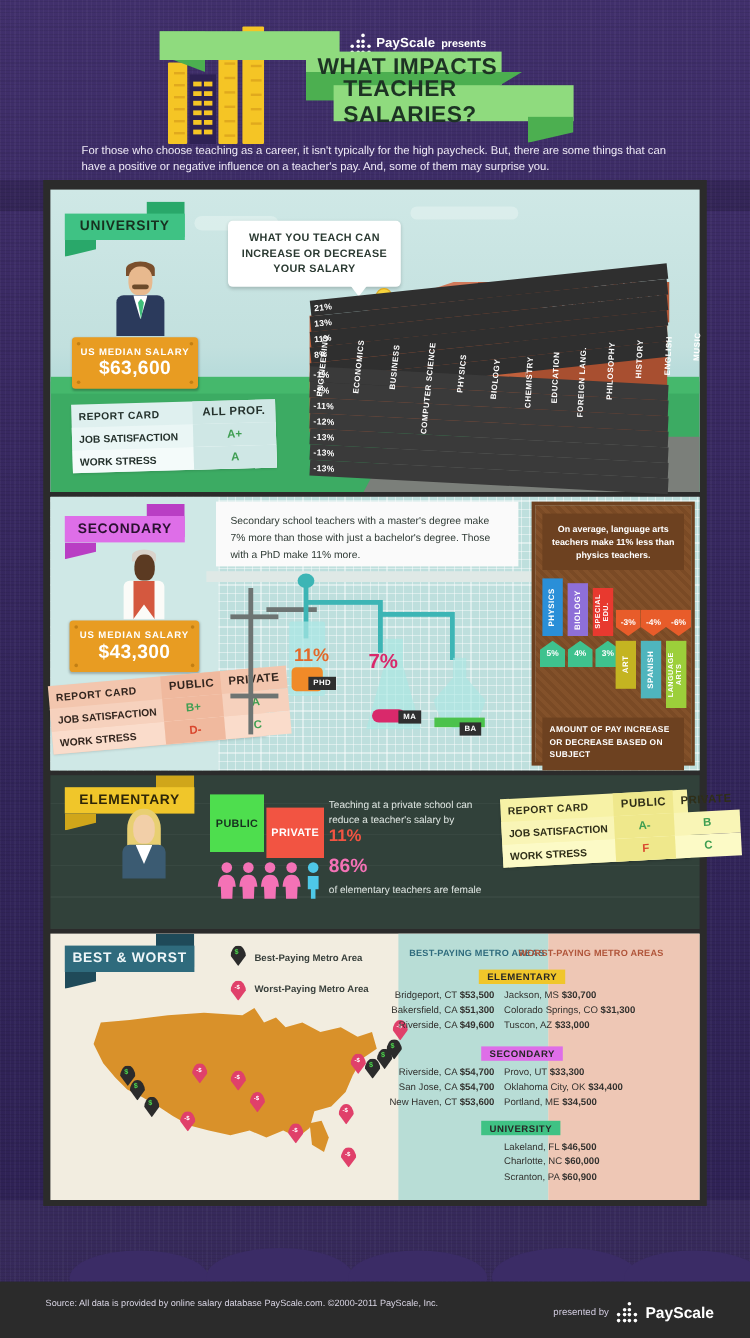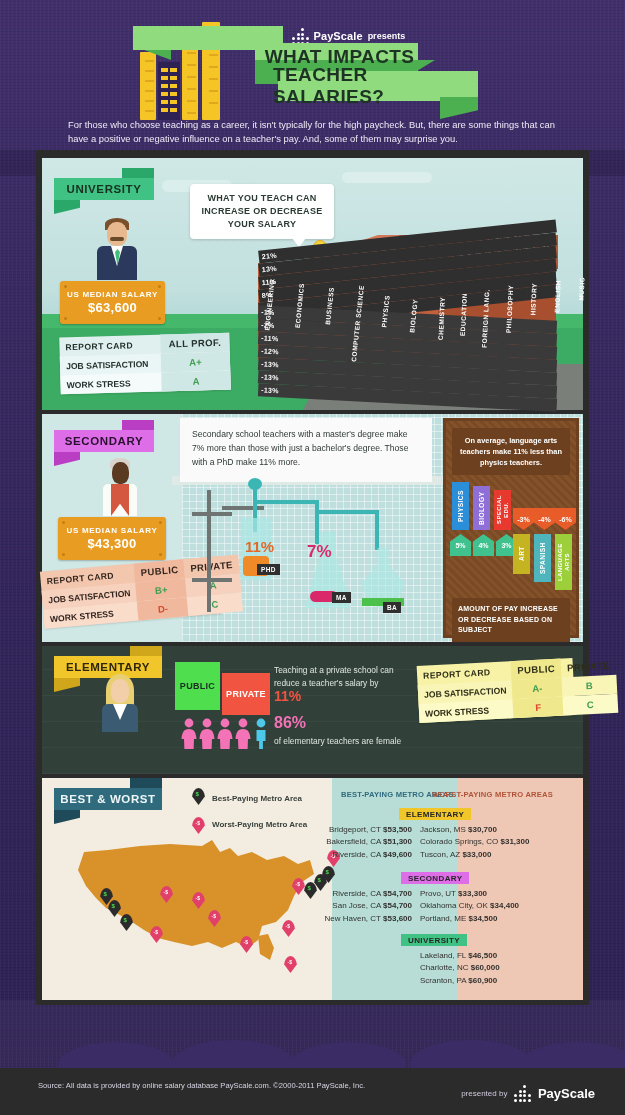--- a/index.html
+++ b/index.html
@@ -95,21 +95,21 @@
   .p-tie { position:absolute; }
   .p-stache { position:absolute; background:#6b4a2a; border-radius:3px; }
 
   
   .plaque {
     position:absolute; background:#e89c22; border-radius:3px;
     text-align:center; color:#fff; box-shadow:0 1px 2px rgba(0,0,0,.25);
     display:flex; flex-direction:column; align-items:center; justify-content:center;
   }
   .plaque .lbl { font-size:8px; font-weight:bold; letter-spacing:.7px; }
-  .plaque .amt { font-size:13px; font-weight:bold; letter-spacing:.3px; margin-top:1px; }
+  .plaque .amt { font-size:16px; font-weight:bold; letter-spacing:.3px; margin-top:1px; }
   .plaque .scr { position:absolute; width:3px; height:3px; border-radius:50%; background:#c27f14; }
 
   
   .rcard { position:absolute; font-size:8.6px; }
   .rcard table { border-collapse:collapse; width:100%; }
   .rcard td { padding:4px 6px; font-weight:bold; white-space:nowrap; }
   .rcard .hdr { letter-spacing:.4px; }
   .rcard .grade { text-align:center; font-size:9.5px; }
 
   
@@ -285,21 +285,21 @@
       <span class="ps-name">PayScale</span>
       <span class="presents">presents</span>
     </div>
 
     <div class="ribbon-green" style="left:255px;top:43px;width:163px;height:28px;"></div>
     <div class="ribbon-fold" style="left:255px;top:60px;width:180px;height:24px;clip-path:polygon(0 0,100% 0,78% 100%,0 100%);"></div>
     <div class="title1" style="left:262px;top:43px;width:155px;height:28px;justify-content:center;">WHAT IMPACTS</div>
 
     <div class="ribbon-green" style="left:278px;top:71px;width:200px;height:30px;"></div>
     <div class="ribbon-fold" style="left:440px;top:97px;width:38px;height:22px;clip-path:polygon(0 0,100% 0,100% 60%,0 100%);"></div>
-    <div class="title2" style="left:273px;top:71px;width:190px;height:30px;justify-content:center;">TEACHER SALARIES?</div>
+    <div class="title2" style="left:286px;top:71px;width:190px;height:30px;justify-content:center;">TEACHER SALARIES?</div>
 
     <div class="intro">For those who choose teaching as a career, it isn't typically for the high paycheck. But, there are some things that can have a positive or negative influence on a teacher's pay. And, some of them may surprise you.</div>
   </div>
 
   <div class="frame"></div>
 
   <div class="uni">
     <div class="grass"></div>
     <div class="grass2"></div>
     <div class="road"></div>
@@ -391,21 +391,21 @@
   <div class="sec">
     <div class="lab-wall"></div>
     <div class="leftbg"></div>
     <div class="counter"></div>
   </div>
 
   <div class="tab-wing" style="left:122px;top:420px;width:32px;height:28px;background:#b93ec4;clip-path:polygon(0 0,100% 0,100% 100%,0 52%);"></div>
   <div class="tab" style="left:54px;top:430px;width:100px;height:22px;background:#de6ee8;color:#2a1030;">SECONDARY</div>
   <div class="tab-wing" style="left:54px;top:452px;width:26px;height:14px;background:#b93ec4;clip-path:polygon(0 0,100% 0,100% 55%,0 100%);"></div>
 
-  <div class="textbox" style="left:180px;top:418px;width:252px;height:64px;">Secondary school teachers with a master's degree make 7% more than those with just a bachelor's degree.  Those with a PhD make 11% more.</div>
+  <div class="textbox" style="left:180px;top:418px;width:252px;height:54px;">Secondary school teachers with a master's degree make 7% more than those with just a bachelor's degree.  Those with a PhD make 11% more.</div>
 
   <div class="person" style="left:100px;top:458px;width:40px;height:58px;">
     <div class="p-hair" style="left:10px;top:0;width:20px;height:10px;background:#d9d3cb;"></div>
     <div class="p-head" style="left:12px;top:4px;width:17px;height:22px;background:#5b3a22;"></div>
     <div class="p-body" style="left:3px;top:26px;width:34px;height:32px;background:#fbfbf8;border-radius:5px 5px 0 0;"></div>
     <div class="p-tie" style="left:11px;top:26px;width:18px;height:32px;background:#d4583f;clip-path:polygon(0 0,100% 0,100% 100%,50% 62%,0 100%);"></div>
   </div>
 
   <div class="plaque" style="left:58px;top:517px;width:108px;height:43px;">
     <span class="scr" style="left:4px;top:4px"></span>

